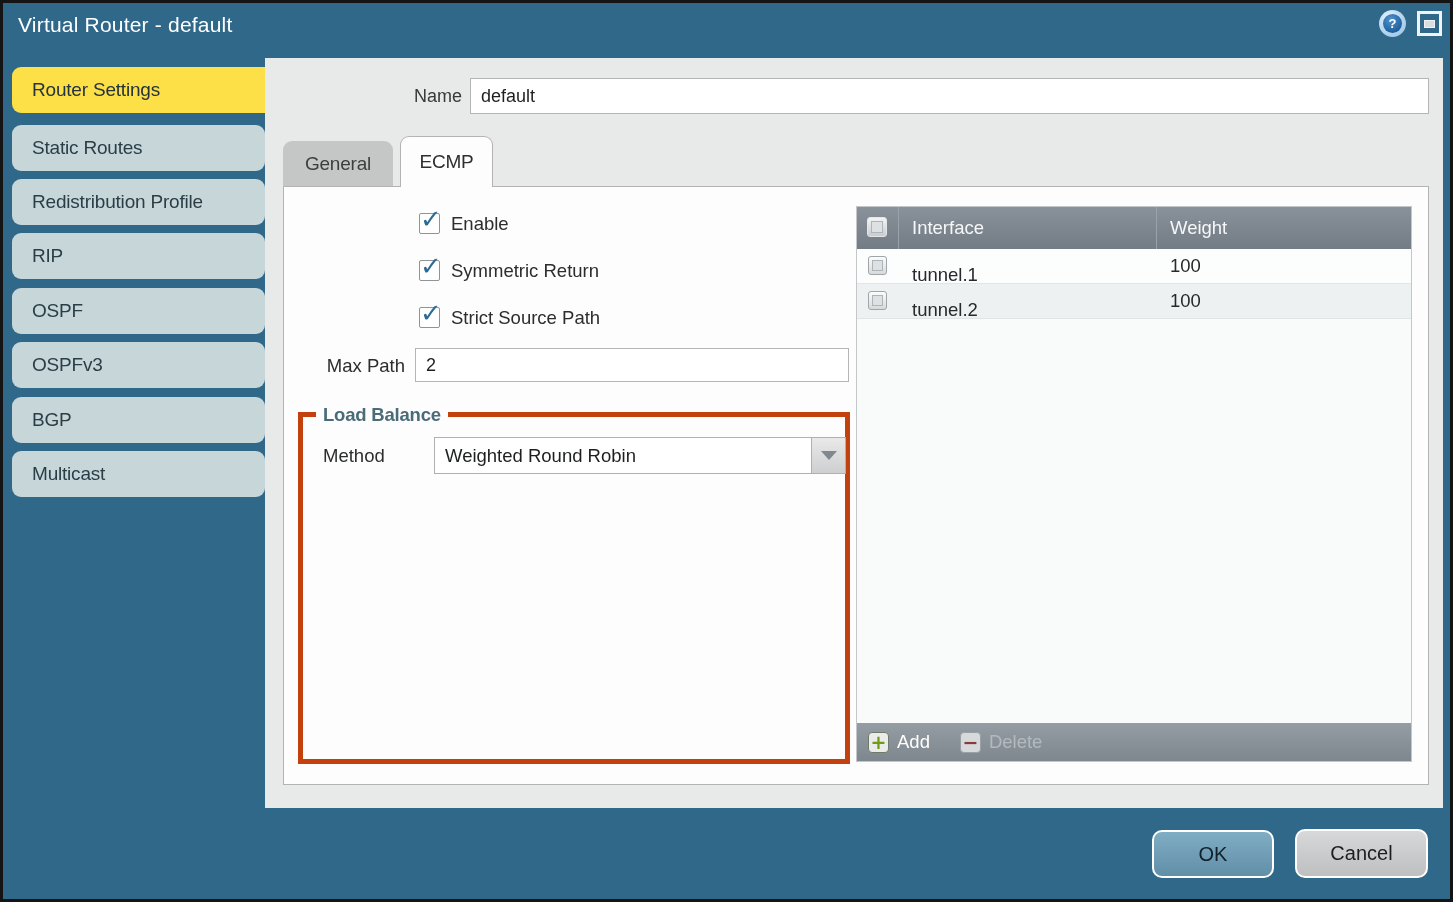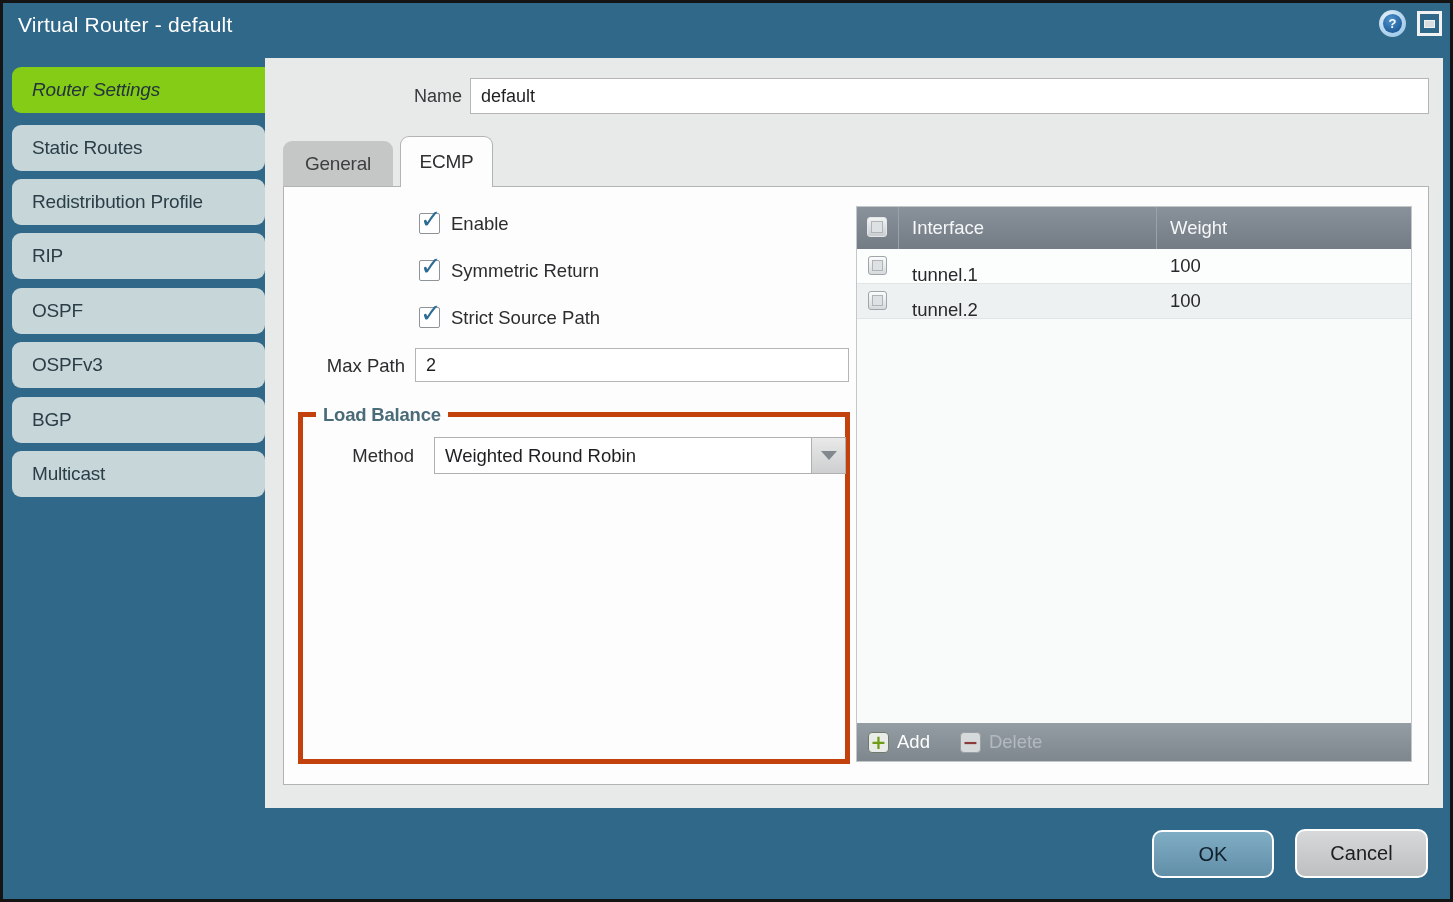--- a/index.html
+++ b/index.html
@@ -19,21 +19,21 @@
       background:#30688a; cursor:pointer; display:flex; align-items:center; justify-content:center; }
   .restore-icon .pane { width:11px; height:8px; background:#d9dee1; border:1px solid #f2f2f2; }
 
   
   .content-bg { position:absolute; left:265px; top:58px; width:1178px; height:750px; background:#e8eaea; }
 
   
   .side-item { position:absolute; left:12px; width:253px; height:46px; background:#c7d6d9;
       border-radius:9px; color:#2b3e46; font-size:19px; line-height:46px; padding-left:20px;
       letter-spacing:-.2px; cursor:pointer; white-space:nowrap; }
-  .side-item.active { background:#84cc16; border-radius:9px 0 0 9px; color:#24343c;font-style:italic; }
+  .side-item.active { background:#fde047; border-radius:9px 0 0 9px; color:#24343c; }
 
   
   .name-label { position:absolute; left:330px; top:81px; width:132px; height:30px; text-align:right;
       font-size:18px; color:#37393a; line-height:30px; }
   .name-input { position:absolute; left:470px; top:78px; width:959px; height:36px; background:#fff;
       border:1px solid #b5b5b5; font-size:18px; color:#1e1f20; padding:8px 10px; font-family:"Liberation Sans",sans-serif; }
 
   
   .tab { position:absolute; text-align:center; font-size:19px; cursor:pointer; letter-spacing:-.2px; }
   .tab-general { left:283px; top:141px; width:110px; height:45px; line-height:45px; background:#c5c6c6;
@@ -53,21 +53,21 @@
   .cb-label { position:absolute; font-size:18.5px; color:#2c2d2e; line-height:22px; white-space:nowrap; }
 
   .maxpath-label { position:absolute; left:0px; top:168px; width:121px; text-align:right; font-size:18.5px; color:#2c2d2e; }
   .maxpath-input { position:absolute; left:131px; top:161px; width:434px; height:34px; background:#fff;
       border:1px solid #b5b5b5; font-size:18px; color:#1e1f20; padding:0 10px; font-family:"Liberation Sans",sans-serif; }
 
   
   .lb-box { position:absolute; left:14px; top:225px; width:552px; height:352px; border:5px solid #c2410c; }
   .lb-legend { position:absolute; left:13px; top:-13px; background:#fdfdfd; padding:0 7px;
       font-size:18.5px; font-weight:bold; color:#4a6b78; letter-spacing:-.2px; }
-  .method-label { position:absolute; left:12px; top:28px; width:99px; text-align:right; font-size:18.5px; color:#2c2d2e; }
+  .method-label { position:absolute; left:20px; top:28px; width:99px; text-align:left; font-size:18.5px; color:#2c2d2e; }
   .dropdown { position:absolute; left:131px; top:20px; width:412px; height:37px; background:#fff;
       border:1px solid #b0b0b0; cursor:pointer; }
   .dropdown .dd-value { position:absolute; left:10px; top:0; line-height:35px; font-size:18.5px; color:#1e1f20; white-space:nowrap; }
   .dropdown .dd-btn { position:absolute; right:0; top:0; width:34px; height:100%;
       background:linear-gradient(#e9e9e9,#cdcfd0); border-left:1px solid #b0b0b0;
       display:flex; align-items:center; justify-content:center; }
   .dropdown .dd-arrow { width:0; height:0; border-left:8px solid transparent; border-right:8px solid transparent;
       border-top:9px solid #81898f; }
 
   

